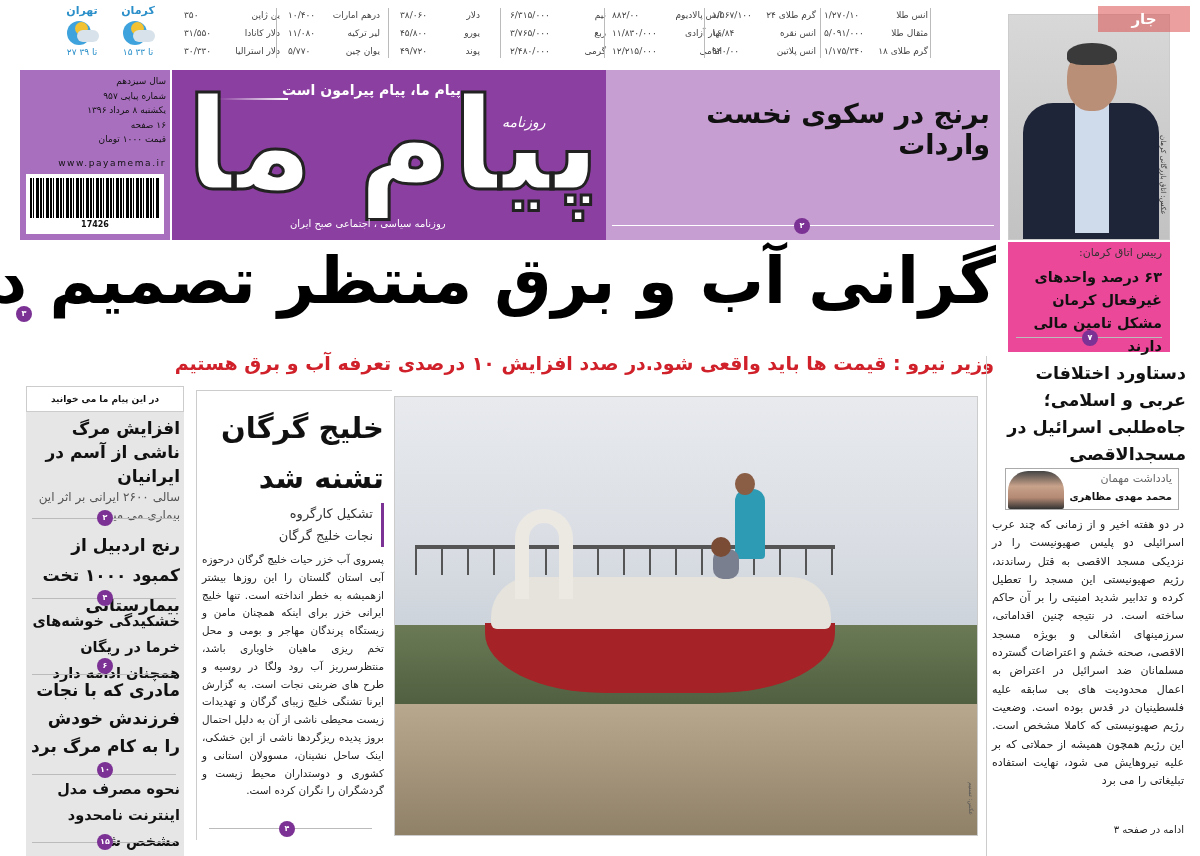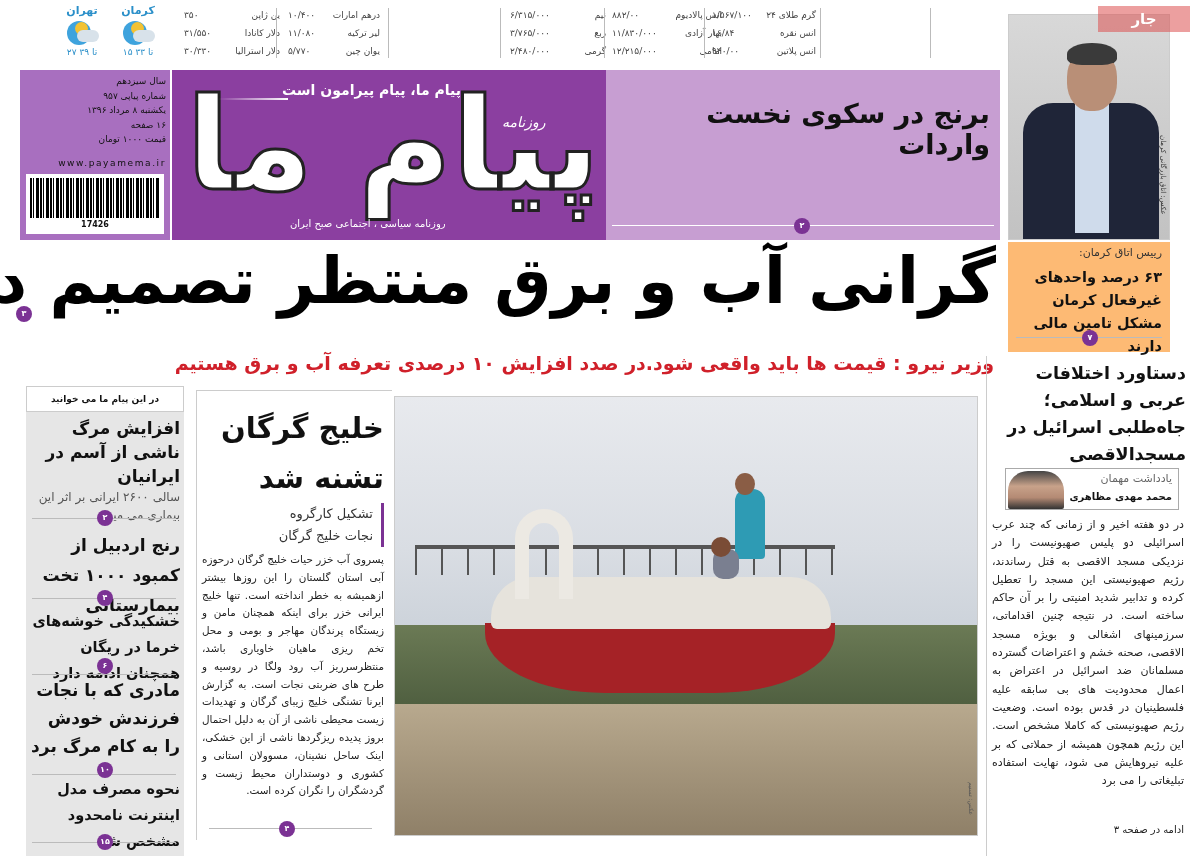--- a/index.html
+++ b/index.html
@@ -59,21 +59,21 @@
   .portrait .credit { position: absolute; right: 2px; top: 120px; writing-mode: vertical-rl; font-size: 7px; color: #333; }
 
   .watermark { left: 1098px; top: 6px; width: 92px; height: 26px; background: rgba(220,80,80,0.55); color: #fff; font-size: 15px; font-weight: bold; text-align: center; line-height: 26px; direction: rtl; }
 
   
   .mainline { left: 0; top: 242px; width: 1000px; height: 110px; }
   .main-h { position: absolute; right: 4px; top: 2px; font-size: 64px; font-weight: bold; color: #000; direction: rtl; white-space: nowrap; letter-spacing: -1px; }
   .main-badge { position: absolute; left: 16px; top: 64px; }
   .main-sub { position: absolute; right: 6px; top: 110px; font-size: 19px; font-weight: bold; color: #d0202a; direction: rtl; white-space: nowrap; }
 
-  .kerman-box { left: 1008px; top: 242px; width: 162px; height: 110px; background: #fdba74; padding-left: 29px; }
+  .kerman-box { left: 1008px; top: 242px; width: 162px; height: 110px; background: #ec4899; padding-left: 29px; }
   .kerman-pre { position: absolute; right: 8px; top: 4px; font-size: 11px; color: #333; direction: rtl; }
   .kerman-h { position: absolute; right: 8px; top: 24px; font-size: 14.5px; font-weight: bold; color: #111; line-height: 23px; direction: rtl; text-align: right; width: 152px; }
   .kerman-rule { position: absolute; left: 8px; right: 8px; top: 95px; height: 1px; background: #bbb; }
   .kerman-badge { position: absolute; left: 74px; top: 88px; }
 
   
   .side { left: 26px; top: 386px; width: 158px; height: 470px; background: #e6e6e6; }
   .side-tab { position: absolute; left: 0; top: 0; width: 158px; height: 26px; background: #fff; border: 1px solid #ccc; font-size: 9px; font-weight: bold; text-align: center; line-height: 24px; direction: rtl; }
   .side-item { position: absolute; left: 4px; width: 150px; text-align: right; direction: rtl; }
   .side-item .h { font-size: 17px; font-weight: bold; line-height: 24px; color: #111; }
@@ -145,39 +145,49 @@
     <div><span>۳۱/۵۵۰</span><span style="float:right">دلار کانادا</span></div>
     <div><span>۳۰/۳۳۰</span><span style="float:right">دلار استرالیا</span></div>
   </div>
   <div class="tk-sep" style="left:228px"></div>
   <div class="tk-col" style="left:240px;width:92px">
     <div><span>۱۰/۴۰۰</span><span style="float:right">درهم امارات</span></div>
     <div><span>۱۱/۰۸۰</span><span style="float:right">لیر ترکیه</span></div>
     <div><span>۵/۷۷۰</span><span style="float:right">یوان چین</span></div>
   </div>
   <div class="tk-sep" style="left:340px"></div>
+  <div class="tk-col" style="left:352px;width:80px">
+    <div><span>۳۸/۰۶۰</span><span style="float:right">دلار</span></div>
+    <div><span>۴۵/۸۰۰</span><span style="float:right">یورو</span></div>
+    <div><span>۴۹/۷۲۰</span><span style="float:right">پوند</span></div>
+  </div>
   <div class="tk-sep" style="left:452px"></div>
   <div class="tk-col" style="left:462px;width:96px">
     <div><span>۶/۳۱۵/۰۰۰</span><span style="float:right">نیم</span></div>
     <div><span>۳/۷۶۵/۰۰۰</span><span style="float:right">ربع</span></div>
     <div><span>۲/۴۸۰/۰۰۰</span><span style="float:right">گرمی</span></div>
   </div>
   <div class="tk-sep" style="left:556px"></div>
   <div class="tk-col" style="left:564px;width:110px">
     <div><span>۸۸۲/۰۰</span><span style="float:right">انس پالادیوم</span></div>
     <div><span>۱۱/۸۳۰/۰۰۰</span><span style="float:right">بهار آزادی</span></div>
     <div><span>۱۲/۲۱۵/۰۰۰</span><span style="float:right">امامی</span></div>
   </div>
   <div class="tk-sep" style="left:656px"></div>
   <div class="tk-col" style="left:664px;width:104px">
     <div><span>۱/۵۶۷/۱۰۰</span><span style="float:right">گرم طلای ۲۴</span></div>
     <div><span>۱۶/۸۴</span><span style="float:right">انس نقره</span></div>
     <div><span>۹۴۰/۰۰</span><span style="float:right">انس پلاتین</span></div>
   </div>
   <div class="tk-sep" style="left:772px"></div>
+  <div class="tk-col" style="left:776px;width:104px">
+    <div><span>۱/۲۷۰/۱۰</span><span style="float:right">انس طلا</span></div>
+    <div><span>۵/۰۹۱/۰۰۰</span><span style="float:right">مثقال طلا</span></div>
+    <div><span>۱/۱۷۵/۳۴۰</span><span style="float:right">گرم طلای ۱۸</span></div>
+  </div>
   <div class="tk-sep" style="left:882px"></div>
 
 </div>
 
 <div class="abs masthead-left">
   <div class="issue-info">
     <div>سال سیزدهم</div>
     <div>شماره پیاپی ۹۵۷</div>
     <div>یکشنبه ۸ مرداد ۱۳۹۶</div>
     <div>۱۶ صفحه</div>

